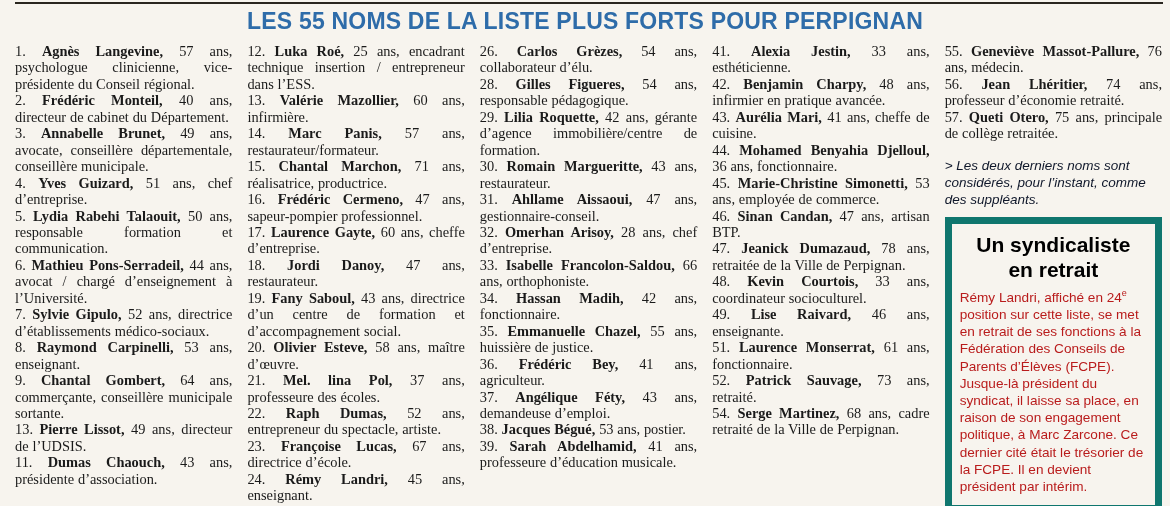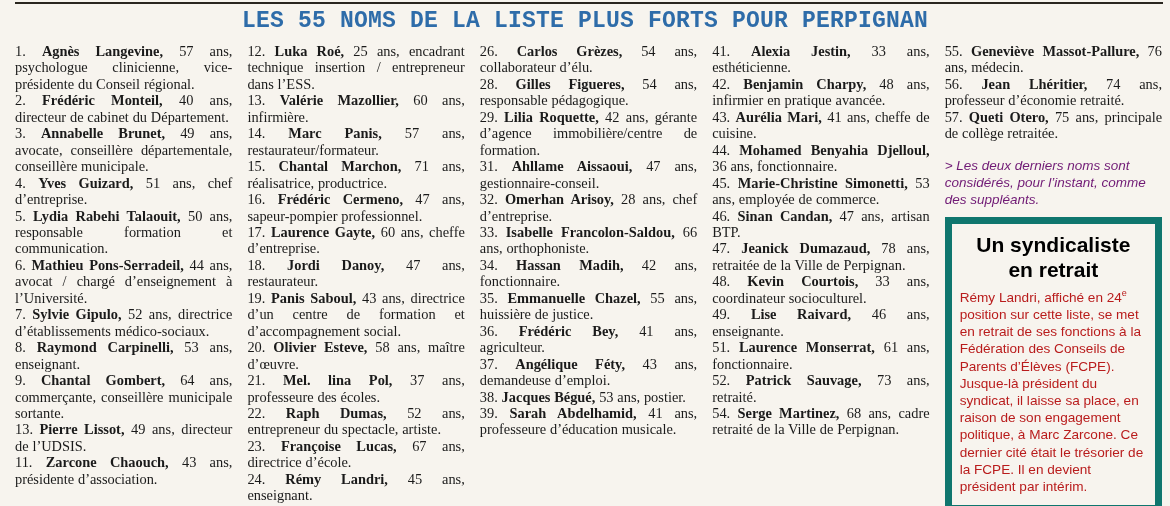--- a/index.html
+++ b/index.html
@@ -4,33 +4,33 @@
 <style>
   html,body { margin:0; padding:0; }
   body {
     width:1170px; height:506px; overflow:hidden; position:relative;
     background:#f7f4ee; color:#1a1a1a;
     font-family:"Liberation Serif", serif;
   }
   .top-rule { position:absolute; top:2px; left:15px; width:1148px; height:2px; background:#2a261f; }
   .page-title {
     margin:0; padding:8px 0 0 0; text-align:center;
-    font-family:Liberation Mono, monospace; font-weight:800; font-stretch:condensed;
+    font-family:Liberation Sans, sans-serif; font-weight:800; font-stretch:condensed;
     font-size:23px; line-height:26px; letter-spacing:.2px; color:#2e6ca9;
   }
   .cols { display:flex; gap:15px; padding:9px 8px 0 15px; align-items:flex-start; }
   .col { flex:1 1 0; min-width:0; }
   p.entry {
     margin:0; font-size:14.4px; line-height:16.45px; text-align:justify;
     word-spacing:.2px;
   }
   p.entry .nm { font-weight:bold; }
   .note {
     font-family:"Liberation Sans", sans-serif; font-style:italic;
-    font-size:13.5px; line-height:17px; margin:15px 0 0 0; color:#701a75;
+    font-size:13.5px; line-height:17px; margin:15px 0 0 0; color:#0f172a;
   }
   .side-box {
     margin-top:9px; border:7px solid #0f766e; background:#f7f4ee;
     padding:5px 8px 10px 8px;
   }
   .side-box .box-title {
     font-family:"Liberation Sans", sans-serif; font-weight:bold;
     font-size:21px; line-height:25px; text-align:center; color:#000;
     margin:3px 6px 7px 6px;
   }
@@ -52,42 +52,43 @@
       <p class="entry"><span class="num">1. </span><span class="nm">Agnès Langevine,</span> 57 ans, psychologue clinicienne, vice-présidente du Conseil régional.</p>
       <p class="entry"><span class="num">2. </span><span class="nm">Frédéric Monteil,</span> 40 ans, directeur de cabinet du Département.</p>
       <p class="entry"><span class="num">3. </span><span class="nm">Annabelle Brunet,</span> 49 ans, avocate, conseillère départementale, conseillère municipale.</p>
       <p class="entry"><span class="num">4. </span><span class="nm">Yves Guizard,</span> 51 ans, chef d’entreprise.</p>
       <p class="entry"><span class="num">5. </span><span class="nm">Lydia Rabehi Talaouit,</span> 50 ans, responsable formation et communication.</p>
       <p class="entry"><span class="num">6. </span><span class="nm">Mathieu Pons-Serradeil,</span> 44 ans, avocat / chargé d’enseignement à l’Université.</p>
       <p class="entry"><span class="num">7. </span><span class="nm">Sylvie Gipulo,</span> 52 ans, directrice d’établissements médico-sociaux.</p>
       <p class="entry"><span class="num">8. </span><span class="nm">Raymond Carpinelli,</span> 53 ans, enseignant.</p>
       <p class="entry"><span class="num">9. </span><span class="nm">Chantal Gombert,</span> 64 ans, commerçante, conseillère municipale sortante.</p>
       <p class="entry"><span class="num">13. </span><span class="nm">Pierre Lissot,</span> 49 ans, directeur de l’UDSIS.</p>
-      <p class="entry"><span class="num">11. </span><span class="nm">Zarcone Chaouch,</span> 43 ans, présidente d’association.</p>
+      <p class="entry"><span class="num">11. </span><span class="nm">Dumas Chaouch,</span> 43 ans, présidente d’association.</p>
     </div>
   <div class="col">
       <p class="entry"><span class="num">12. </span><span class="nm">Luka Roé,</span> 25 ans, encadrant technique insertion / entrepreneur dans l’ESS.</p>
       <p class="entry"><span class="num">13. </span><span class="nm">Valérie Mazollier,</span> 60 ans, infirmière.</p>
       <p class="entry"><span class="num">14. </span><span class="nm">Marc Panis,</span> 57 ans, restaurateur/formateur.</p>
       <p class="entry"><span class="num">15. </span><span class="nm">Chantal Marchon,</span> 71 ans, réalisatrice, productrice.</p>
       <p class="entry"><span class="num">16. </span><span class="nm">Frédéric Cermeno,</span> 47 ans, sapeur-pompier professionnel.</p>
       <p class="entry"><span class="num">17. </span><span class="nm">Laurence Gayte,</span> 60 ans, cheffe d’entreprise.</p>
       <p class="entry"><span class="num">18. </span><span class="nm">Jordi Danoy,</span> 47 ans, restaurateur.</p>
-      <p class="entry"><span class="num">19. </span><span class="nm">Panis Saboul,</span> 43 ans, directrice d’un centre de formation et d’accompagnement social.</p>
+      <p class="entry"><span class="num">19. </span><span class="nm">Fany Saboul,</span> 43 ans, directrice d’un centre de formation et d’accompagnement social.</p>
       <p class="entry"><span class="num">20. </span><span class="nm">Olivier Esteve,</span> 58 ans, maître d’œuvre.</p>
       <p class="entry"><span class="num">21. </span><span class="nm">Mel. lina Pol,</span> 37 ans, professeure des écoles.</p>
       <p class="entry"><span class="num">22. </span><span class="nm">Raph Dumas,</span> 52 ans, entrepreneur du spectacle, artiste.</p>
       <p class="entry"><span class="num">23. </span><span class="nm">Françoise Lucas,</span> 67 ans, directrice d’école.</p>
       <p class="entry"><span class="num">24. </span><span class="nm">Rémy Landri,</span> 45 ans, enseignant.</p>
       <p class="entry"><span class="num">25. </span><span class="nm">Martine Leccia,</span> 71 ans, retraitée.</p>
     </div>
   <div class="col">
       <p class="entry"><span class="num">26. </span><span class="nm">Carlos Grèzes,</span> 54 ans, collaborateur d’élu.</p>
       <p class="entry"><span class="num">28. </span><span class="nm">Gilles Figueres,</span> 54 ans, responsable pédagogique.</p>
       <p class="entry"><span class="num">29. </span><span class="nm">Lilia Roquette,</span> 42 ans, gérante d’agence immobilière/centre de formation.</p>
+      <p class="entry"><span class="num">30. </span><span class="nm">Romain Margueritte,</span> 43 ans, restaurateur.</p>
       <p class="entry"><span class="num">31. </span><span class="nm">Ahllame Aissaoui,</span> 47 ans, gestionnaire-conseil.</p>
       <p class="entry"><span class="num">32. </span><span class="nm">Omerhan Arisoy,</span> 28 ans, chef d’entreprise.</p>
       <p class="entry"><span class="num">33. </span><span class="nm">Isabelle Francolon-Saldou,</span> 66 ans, orthophoniste.</p>
       <p class="entry"><span class="num">34. </span><span class="nm">Hassan Madih,</span> 42 ans, fonctionnaire.</p>
       <p class="entry"><span class="num">35. </span><span class="nm">Emmanuelle Chazel,</span> 55 ans, huissière de justice.</p>
       <p class="entry"><span class="num">36. </span><span class="nm">Frédéric Bey,</span> 41 ans, agriculteur.</p>
       <p class="entry"><span class="num">37. </span><span class="nm">Angélique Féty,</span> 43 ans, demandeuse d’emploi.</p>
       <p class="entry"><span class="num">38. </span><span class="nm">Jacques Bégué,</span> 53 ans, postier.</p>
       <p class="entry"><span class="num">39. </span><span class="nm">Sarah Abdelhamid,</span> 41 ans, professeure d’éducation musicale.</p>
     </div>

